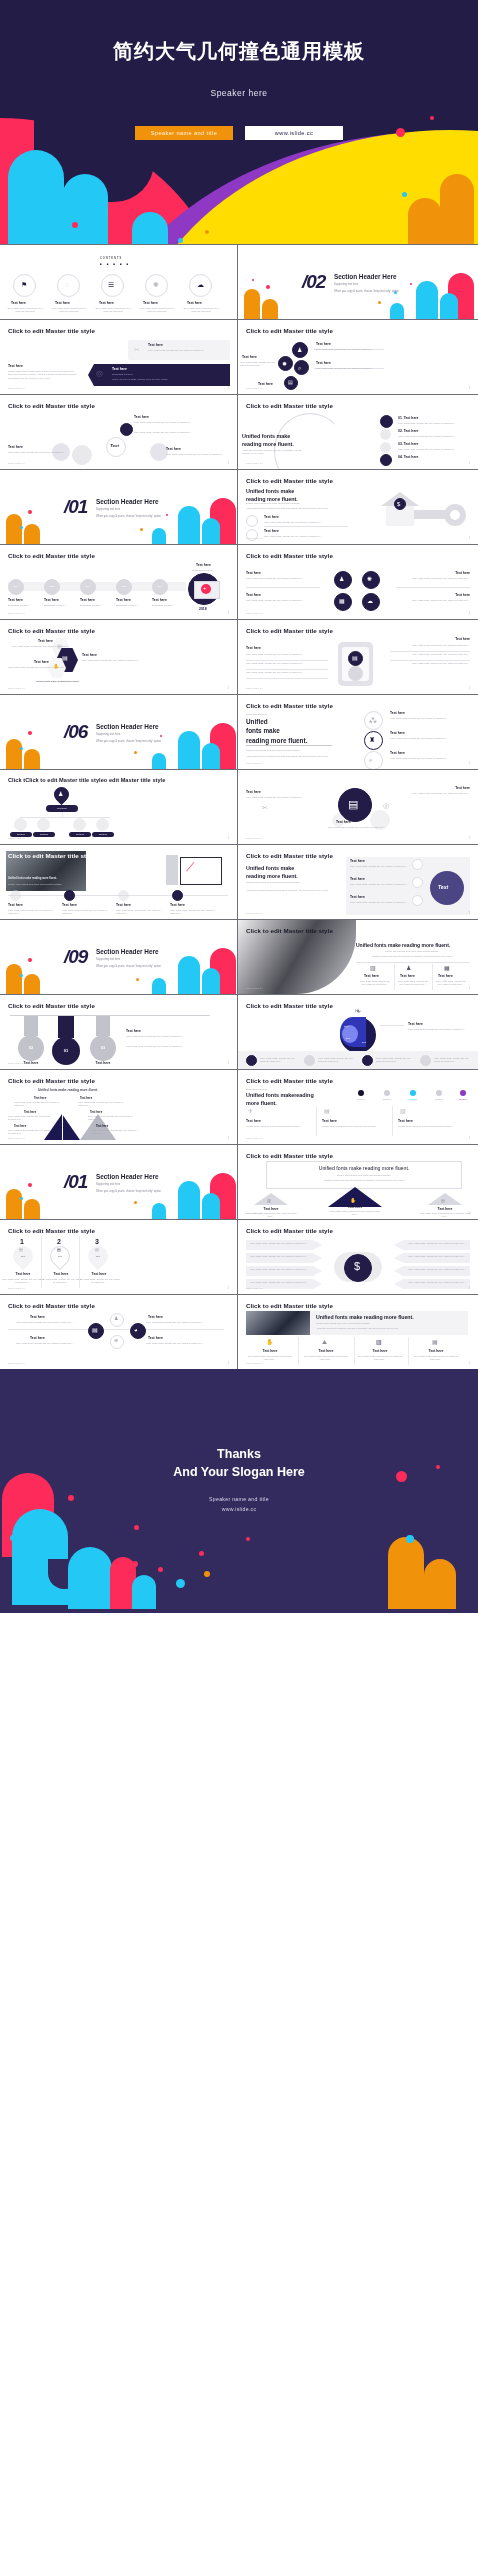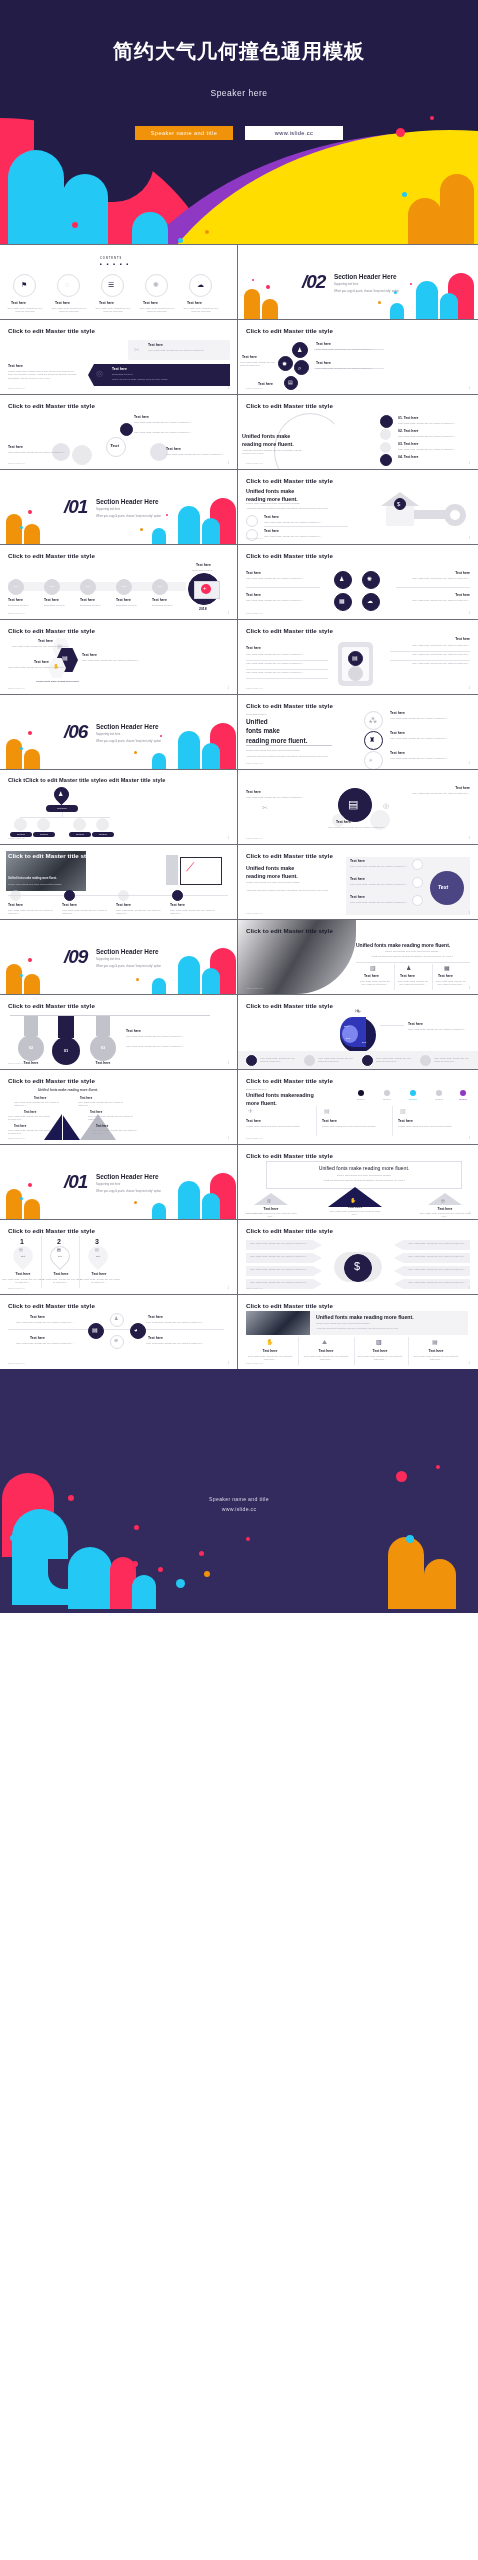--- a/index.html
+++ b/index.html
@@ -905,19 +905,23 @@
     <div class="dot" style="width:4px;height:4px;background:#fc2b5a;left:246px;top:168px"></div>
     <div class="dot" style="width:5px;height:5px;background:#fc2b5a;left:199px;top:182px"></div>
     <div class="dot" style="width:6px;height:6px;background:#f0920a;left:204px;top:202px"></div>
     <div class="dot" style="width:9px;height:9px;background:#23c8f5;left:176px;top:210px"></div>
     <div class="dot" style="width:5px;height:5px;background:#fc2b5a;left:134px;top:156px"></div>
     <div class="dot" style="width:6px;height:6px;background:#fc2b5a;left:68px;top:126px"></div>
     <div class="dot" style="width:6px;height:6px;background:#23c8f5;left:10px;top:166px"></div>
     <div class="dot" style="width:11px;height:11px;background:#23c8f5;left:40px;top:148px"></div>
     <div class="dot" style="width:6px;height:6px;background:#fc2b5a;left:132px;top:192px"></div>
     <div class="dot" style="width:5px;height:5px;background:#fc2b5a;left:158px;top:198px"></div>
+    <div class="cl-title">
+      <div>Thanks</div>
+      <div>And Your Slogan Here</div>
+    </div>
     <div class="cl-sub">
       <div>Speaker name and title</div>
       <div>www.islide.cc</div>
     </div>
   </div>
 
 </div>
 
 </body></html>

